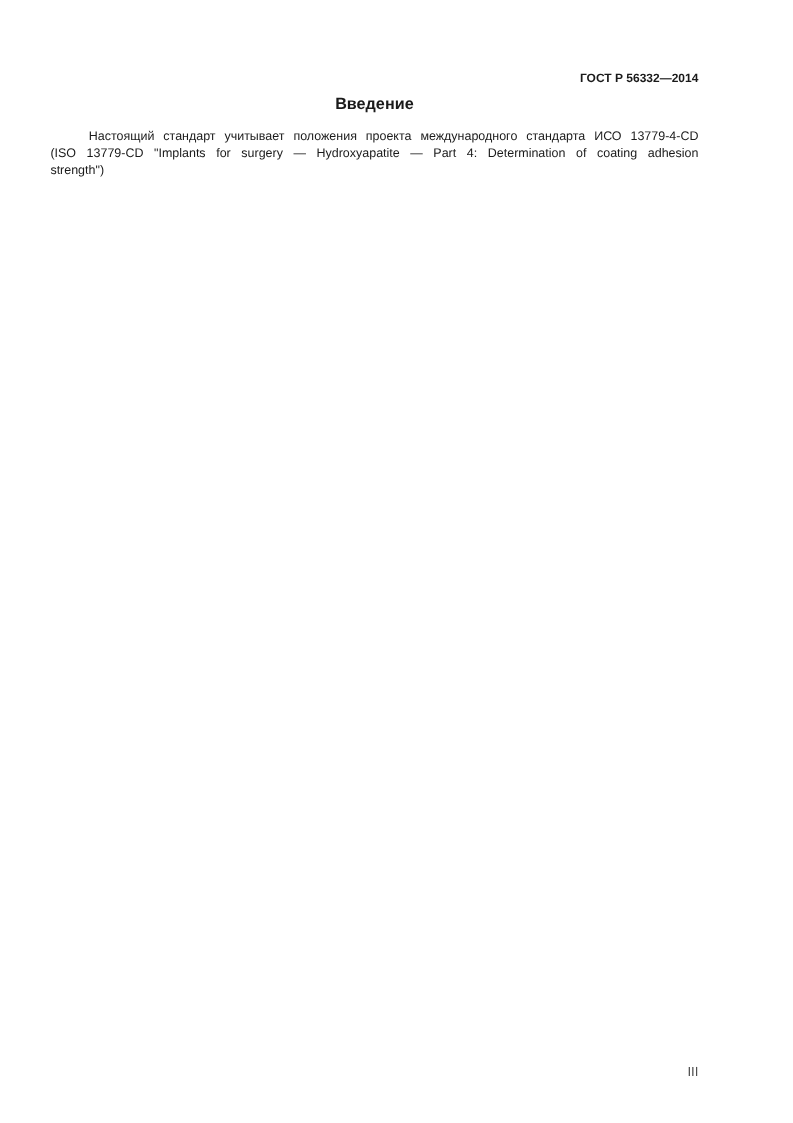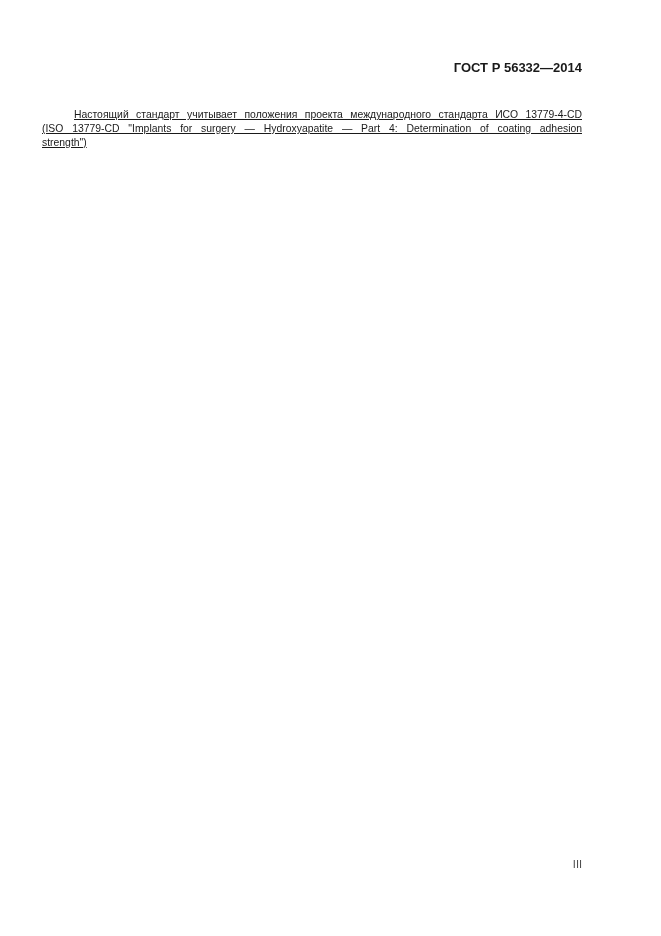--- a/index.html
+++ b/index.html
@@ -15,21 +15,21 @@
     font-family: "Liberation Sans", sans-serif;
     color: #1a1a1a;
     overflow: hidden;
   }
   .doc-number {
     position: absolute;
     top: 60px;
     left: 42px;
     width: 540px;
     text-align: right;
-    font-size: 13px;
+    font-size: 10px;
     font-weight: 700;
     white-space: nowrap;
   }
   .section-title {
     position: absolute;
     top: 79px;
     left: 42px;
     width: 540px;
     margin: 0;
     text-align: center;
@@ -38,50 +38,50 @@
   }
   .body-paragraph {
     position: absolute;
     top: 108px;
     left: 42px;
     width: 540px;
     margin: 0;
     font-size: 10.4px;
     line-height: 14px;
     color: #1a1a1a;
-    text-decoration: underline;
   }
   .pline {
     display: block;
     white-space: nowrap;
   }
   .pline.just {
     text-align: justify;
     text-align-last: justify;
   }
   .pline.indent {
     padding-left: 32px;
   }
   .page-number {
     position: absolute;
-    top: 858px;
+    top: 888px;
     left: 42px;
     width: 540px;
     text-align: right;
     font-size: 11px;
     color: #4d4d4d;
   }
 </style>
 </head>
 <body>
 
 <div class="page">
 
   <div class="doc-number">ГОСТ Р 56332—2014</div>
 
+  <h1 class="section-title">Введение</h1>
 
   <p class="body-paragraph">
     <span class="pline just indent">Настоящий стандарт учитывает положения проекта международного стандарта ИСО 13779-4-CD</span>
     <span class="pline just">(ISO 13779-CD "Implants for surgery — Hydroxyapatite — Part 4: Determination of coating adhesion</span>
     <span class="pline">strength")</span>
   </p>
 
   <div class="page-number">III</div>
 
 </div>

